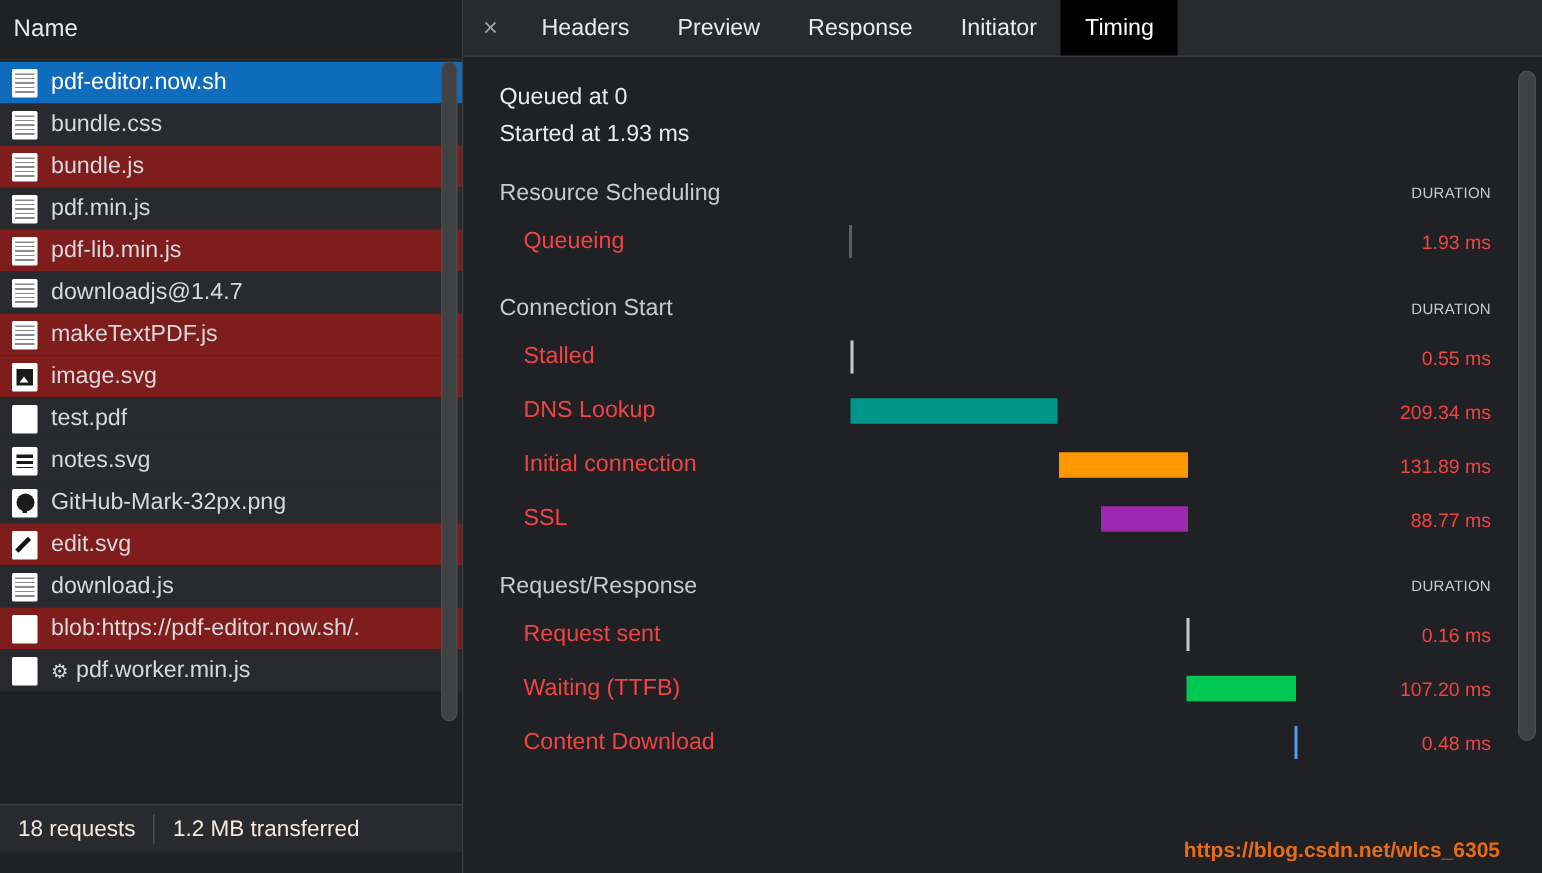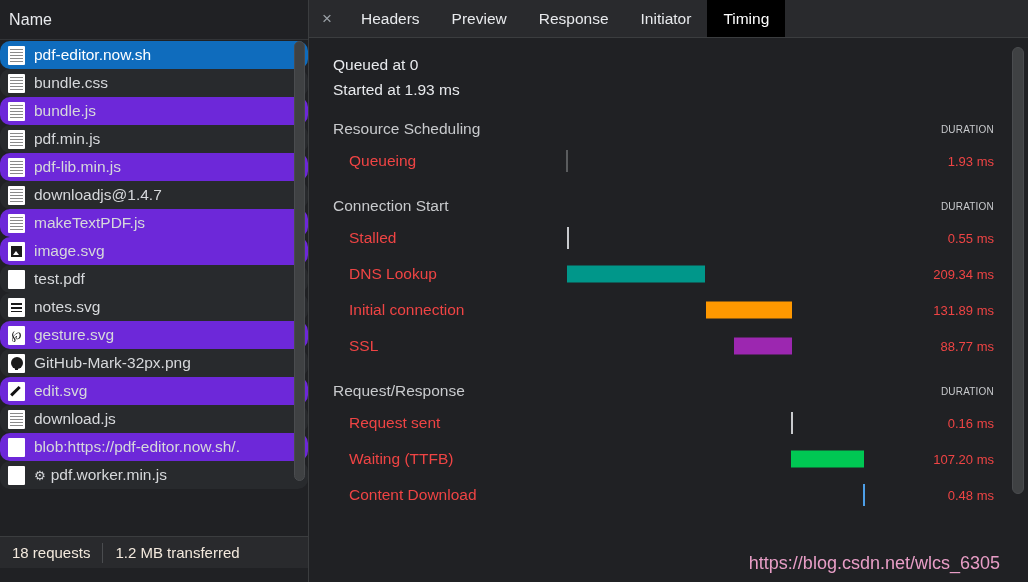--- a/index.html
+++ b/index.html
@@ -56,23 +56,22 @@
 
   .file-row {
     height: 28px;
     display: flex;
     align-items: center;
     padding-left: 8px;
     color: #d6d8db;
     font-size: 15.5px;
     white-space: nowrap;
     cursor: default;
-    border-radius: 10px;
-  }
-  .file-row.odd  { background: #6d28d9; }
+  }
+  .file-row.odd  { background: #7f1d1d; }
   .file-row.even { background: #282a2d; }
   .file-row.selected {
     background: #0f6cbd;
     color: #ffffff;
   }
   .file-row .fname {
     overflow: hidden;
     text-overflow: clip;
   }
 
@@ -327,24 +326,25 @@
     height: 447px;
     background: #3f4143;
     border-radius: 6px;
     border: 1px solid #4a4c4f;
   }
 
   #watermark {
     position: absolute;
     right: 28px;
     bottom: 8px;
-    color: #f9a8d4;
-    font-size: 18px;
+    color: #f97316;
+    font-size: 14px;
     white-space: nowrap;
     opacity: .92;
+    font-weight: bold;
   }
 </style>
 </head>
 <body>
 
 <div id="app">
 
   <div id="left-panel">
 
     <div id="request-list-header">
@@ -384,24 +384,20 @@
           <span class="ficon img"></span>
           <span class="fname">image.svg</span>
         </div>
         <div class="file-row even">
           <span class="ficon blank"></span>
           <span class="fname">test.pdf</span>
         </div>
         <div class="file-row even">
           <span class="ficon notes"></span>
           <span class="fname">notes.svg</span>
-        </div>
-        <div class="file-row odd">
-          <span class="ficon gesture"></span>
-          <span class="fname">gesture.svg</span>
         </div>
         <div class="file-row even">
           <span class="ficon github"></span>
           <span class="fname">GitHub-Mark-32px.png</span>
         </div>
         <div class="file-row odd">
           <span class="ficon edit"></span>
           <span class="fname">edit.svg</span>
         </div>
         <div class="file-row even">

